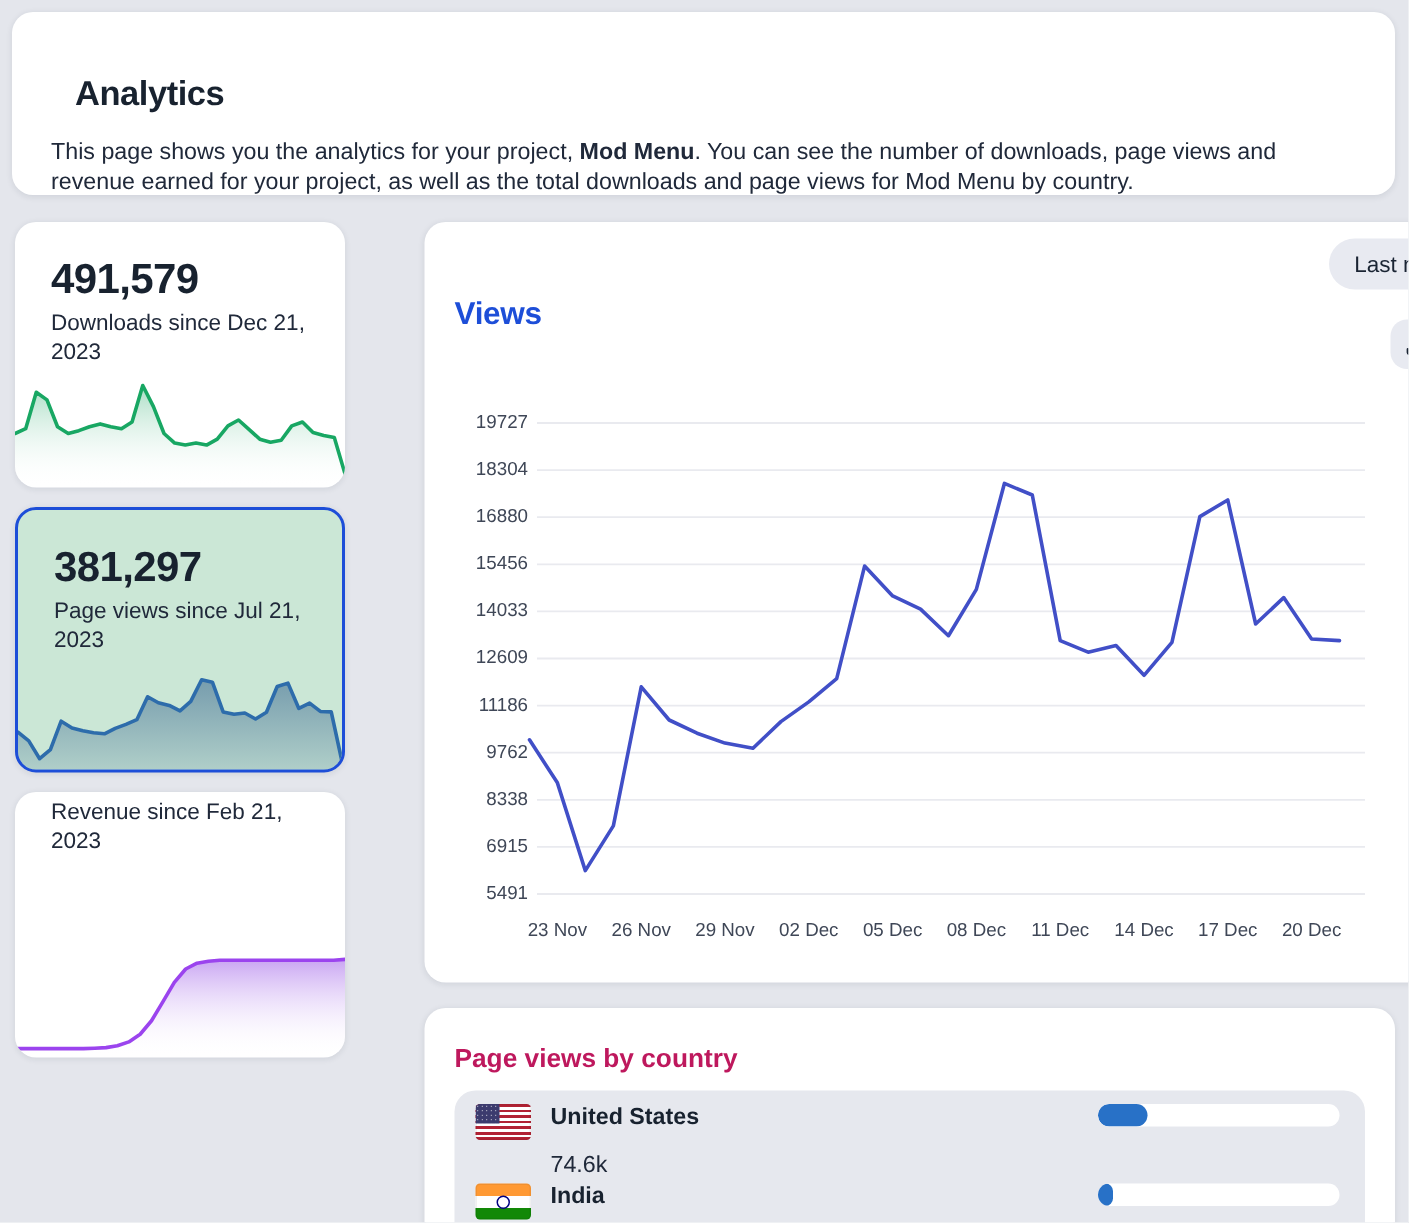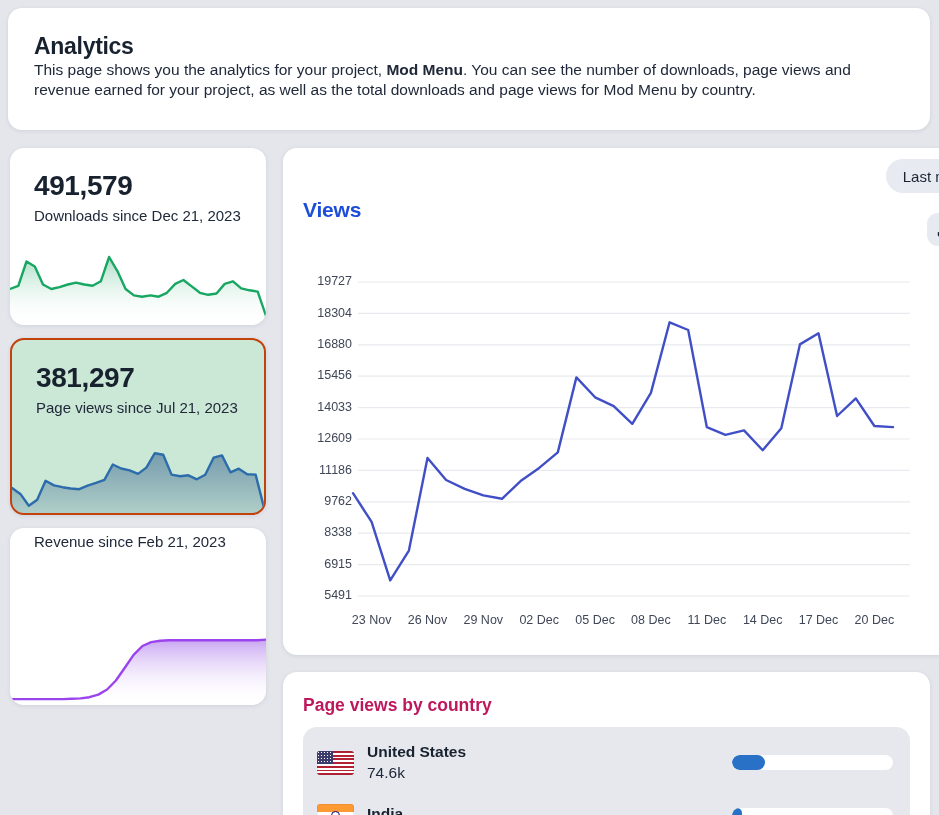--- a/index.html
+++ b/index.html
@@ -3,53 +3,53 @@
 <meta charset="utf-8">
 <style>
   html,body{margin:0;padding:0;}
   .page{
     position:relative;width:939px;height:815px;background:#e4e6ec;
     font-family:"Liberation Sans",sans-serif;color:#1b2433;overflow:hidden;
   }
   .card{position:absolute;background:#fff;border-radius:14px;box-shadow:0 1px 4px rgba(25,35,60,.10);}
   
   .header-card{left:8px;top:8px;width:922px;height:122px;padding:25px 26px;box-sizing:border-box;}
-  .page-title{font-size:23px;font-weight:bold;letter-spacing:-.3px;margin:0;color:#18222f;}
+  .page-title{font-size:23px;font-weight:bold;letter-spacing:-.3px;margin:16px;color:#18222f;}
   .page-desc{font-size:15.5px;line-height:1.3;color:#20293a;}
   
-  .stat-card{left:10px;width:256px;height:177px;overflow:hidden;box-sizing:border-box;cursor:pointer;}
-  .stat-card.selected{background:#cbe7d6;border:2px solid #c2410c;}
+  .stat-card{left:10px;width:220px;height:177px;overflow:hidden;box-sizing:border-box;cursor:pointer;}
+  .stat-card.selected{background:#cbe7d6;border:2px solid #1d4ed8;}
   .stat-value{font-size:28px;font-weight:bold;letter-spacing:-.4px;padding:22px 24px 0;color:#18222f;}
   .stat-label{font-size:15px;line-height:1.25;padding:5px 24px 0;color:#20293a;max-width:210px;}
   .spark{position:absolute;left:0;right:0;bottom:0;height:72px;display:block;width:100%;}
   
   .views-card{left:283px;top:148px;width:753px;height:507px;}
   .range-pill{position:absolute;top:11px;right:22px;height:34px;border-radius:17px;background:#e8eaf1;
     display:flex;align-items:center;gap:10px;padding:0 13px 0 17px;font-size:15px;font-weight:500;color:#1a2433;cursor:pointer;}
   .views-title{position:absolute;left:20px;top:50px;font-size:21px;font-weight:bold;letter-spacing:-.2px;color:#1d4ed8;}
   .icon-btns{position:absolute;top:65px;right:35px;display:flex;gap:8px;}
   .icon-btn{width:33px;height:33px;border-radius:11px;background:#e8eaf1;border:none;display:flex;
     align-items:center;justify-content:center;cursor:pointer;color:#1a2433;padding:0;}
   .views-chart{position:absolute;left:0;top:108px;width:647px;height:385px;display:block;}
   
   .country-card{left:283px;top:672px;width:647px;height:250px;}
   .country-title{position:absolute;left:20px;top:23px;font-size:17.5px;font-weight:bold;color:#be185d;}
   .country-list{position:absolute;left:20px;top:55px;width:607px;background:#e6e8ee;border-radius:14px;
     padding:9px 0;box-sizing:border-box;}
-  .country-row{display:flex;align-items:center;height:53px;padding:0 17px 0 14px;}
+  .country-row{display:flex;align-items:flex-start;height:53px;padding:0 17px 0 14px;}
   .flag{width:37px;height:24px;border-radius:3px;position:relative;overflow:hidden;flex:none;box-shadow:0 0 0 1px rgba(0,0,0,.06) inset;}
   .flag-us{background:repeating-linear-gradient(180deg,#b22234 0 1.85px,#fff 1.85px 3.7px);}
   .flag-us .canton{position:absolute;left:0;top:0;width:16px;height:13px;background-color:#3c3b6e;
     background-image:radial-gradient(#fff 11%,transparent 14%);background-size:3px 3px;}
   .flag-in{background:linear-gradient(180deg,#ff9933 0 33.4%,#fff 33.4% 66.7%,#128807 66.7%);}
   .flag-in .chakra{position:absolute;left:50%;top:50%;width:7px;height:7px;margin:-4.5px 0 0 -4.5px;
     border:1.5px solid #000080;border-radius:50%;}
   .country-text{margin-left:13px;}
   .country-name{font-size:15.5px;font-weight:bold;color:#18222f;}
-  .country-value{font-size:15.5px;color:#20293a;margin-top:3px;}
+  .country-value{font-size:15.5px;color:#20293a;margin-top:14px;}
   .bar-track{margin-left:auto;width:161px;height:15px;background:#fff;border-radius:8px;overflow:hidden;}
   .bar-fill{height:100%;border-radius:8px;background:#2871c7;width:0;}
 </style>
 </head>
 <body>
 
 <div class="page">
 
   <div class="card header-card">
     <div class="page-title">Analytics</div>

